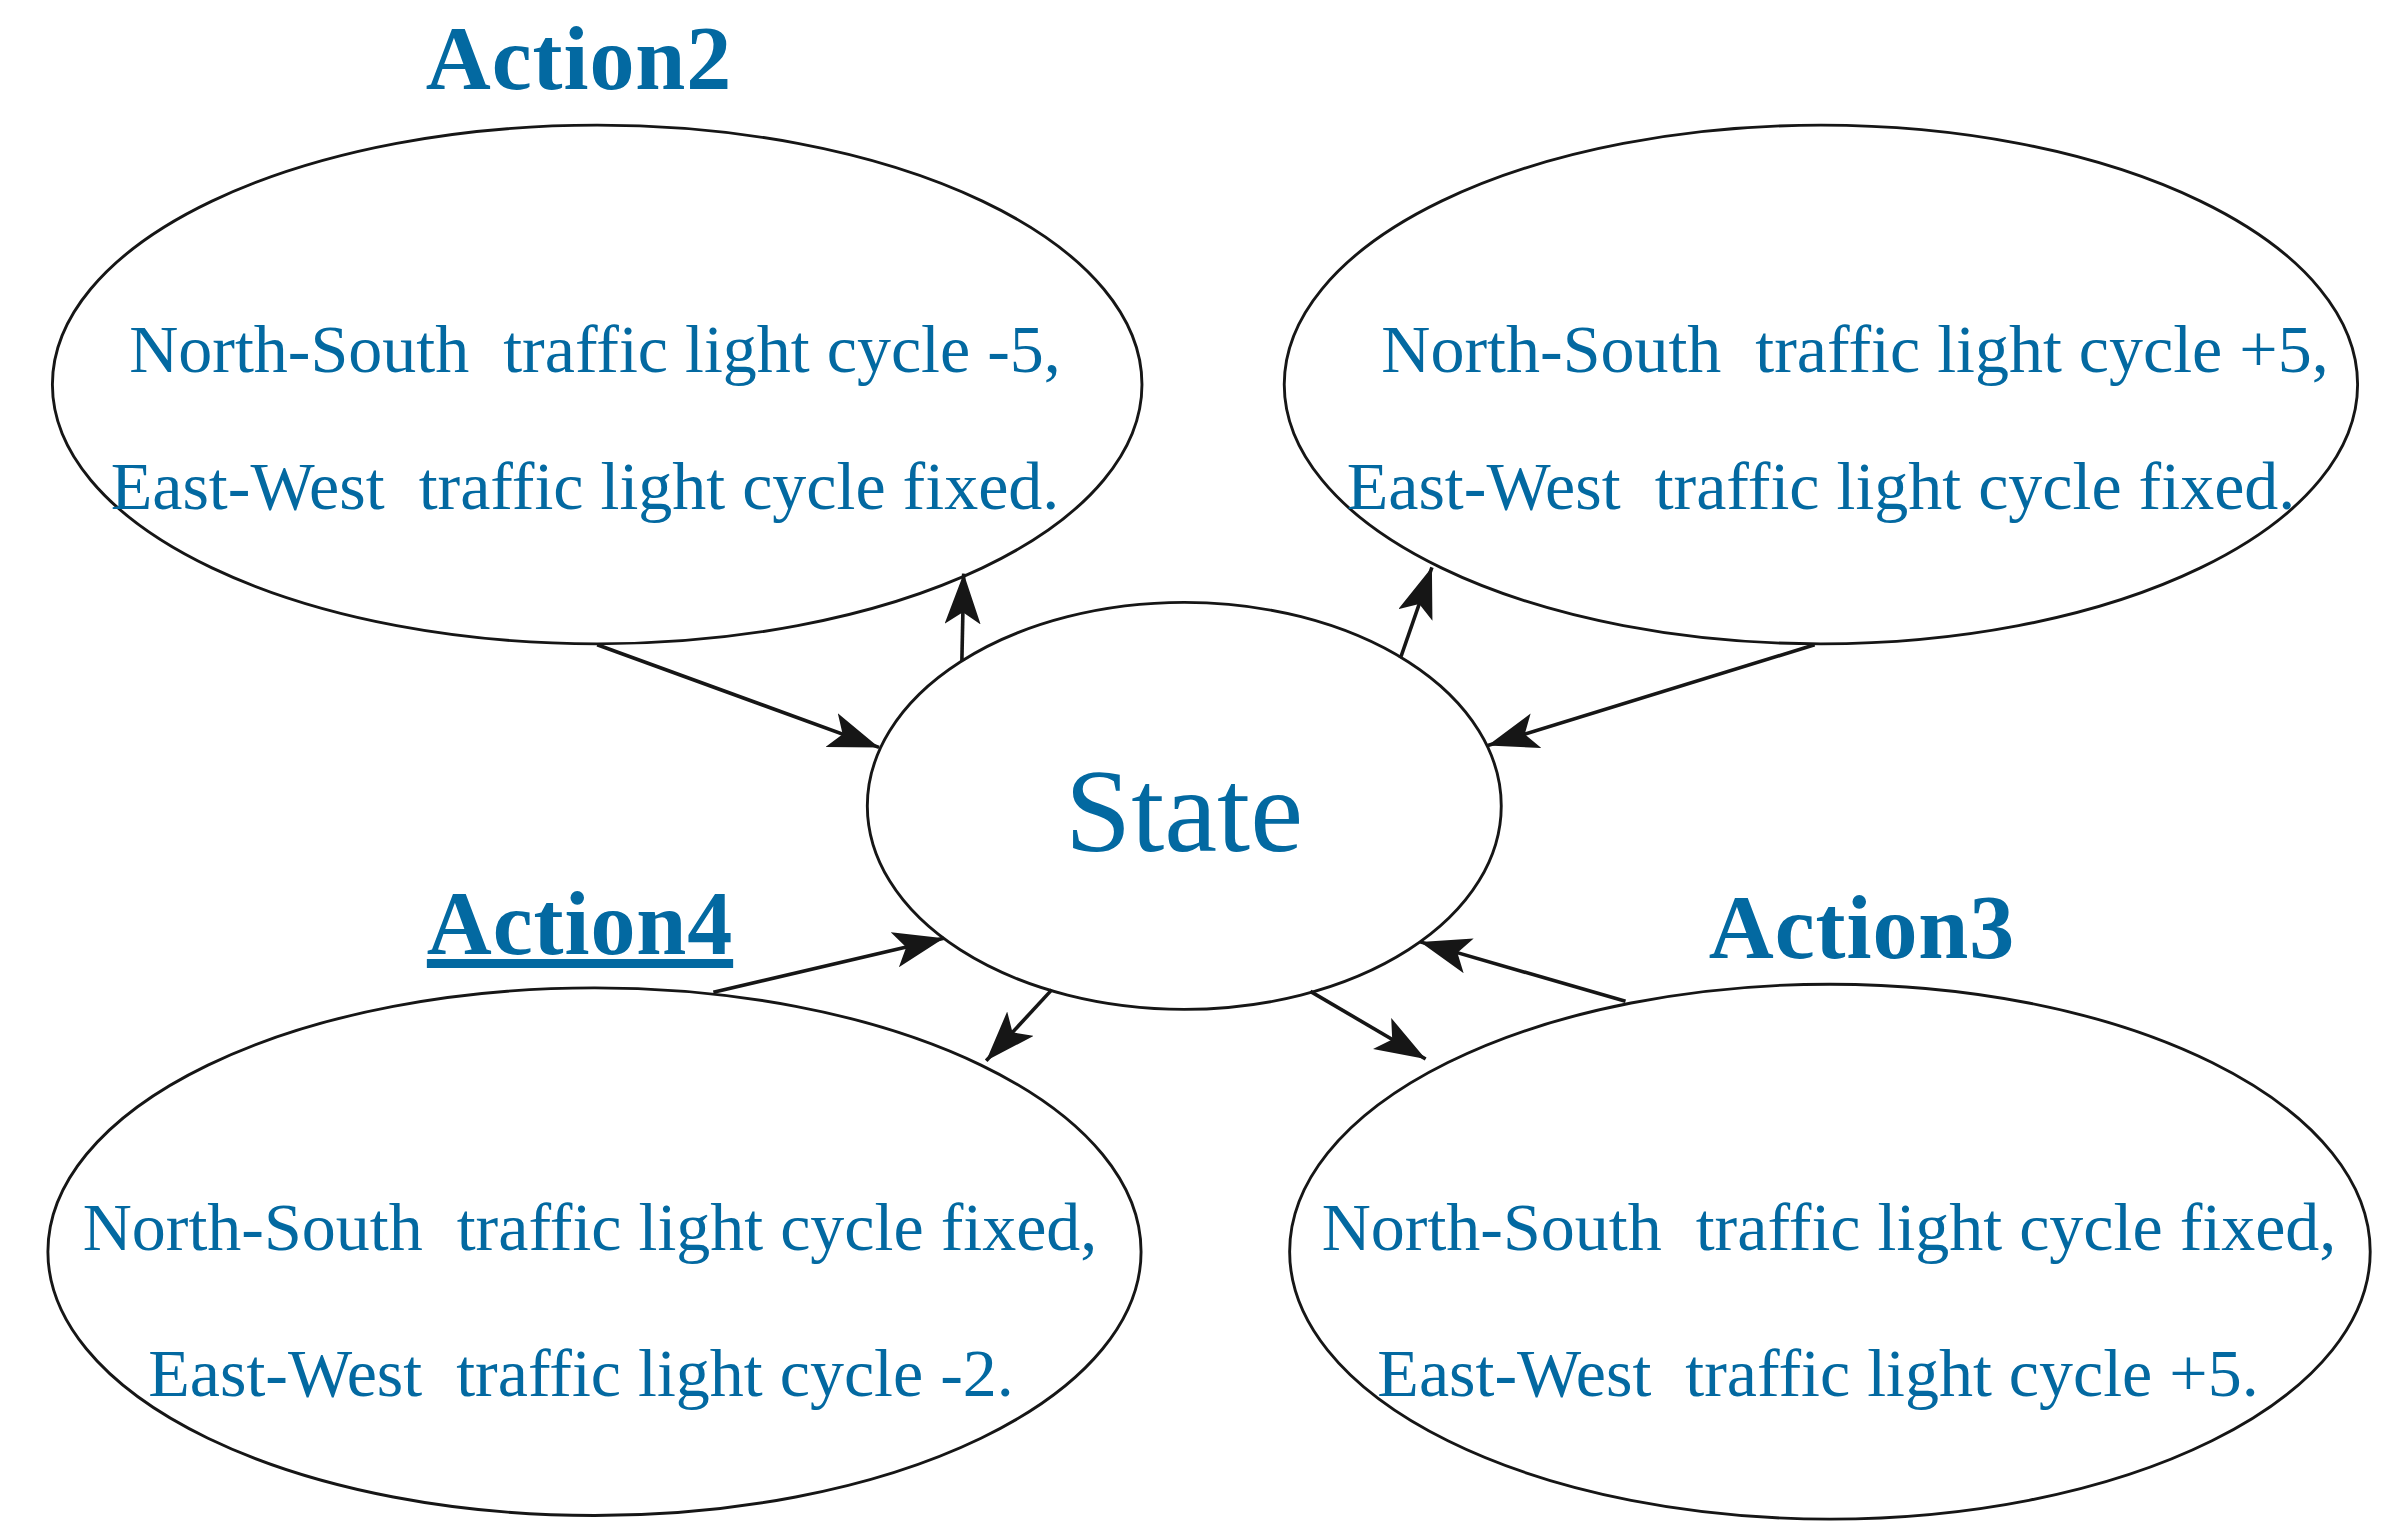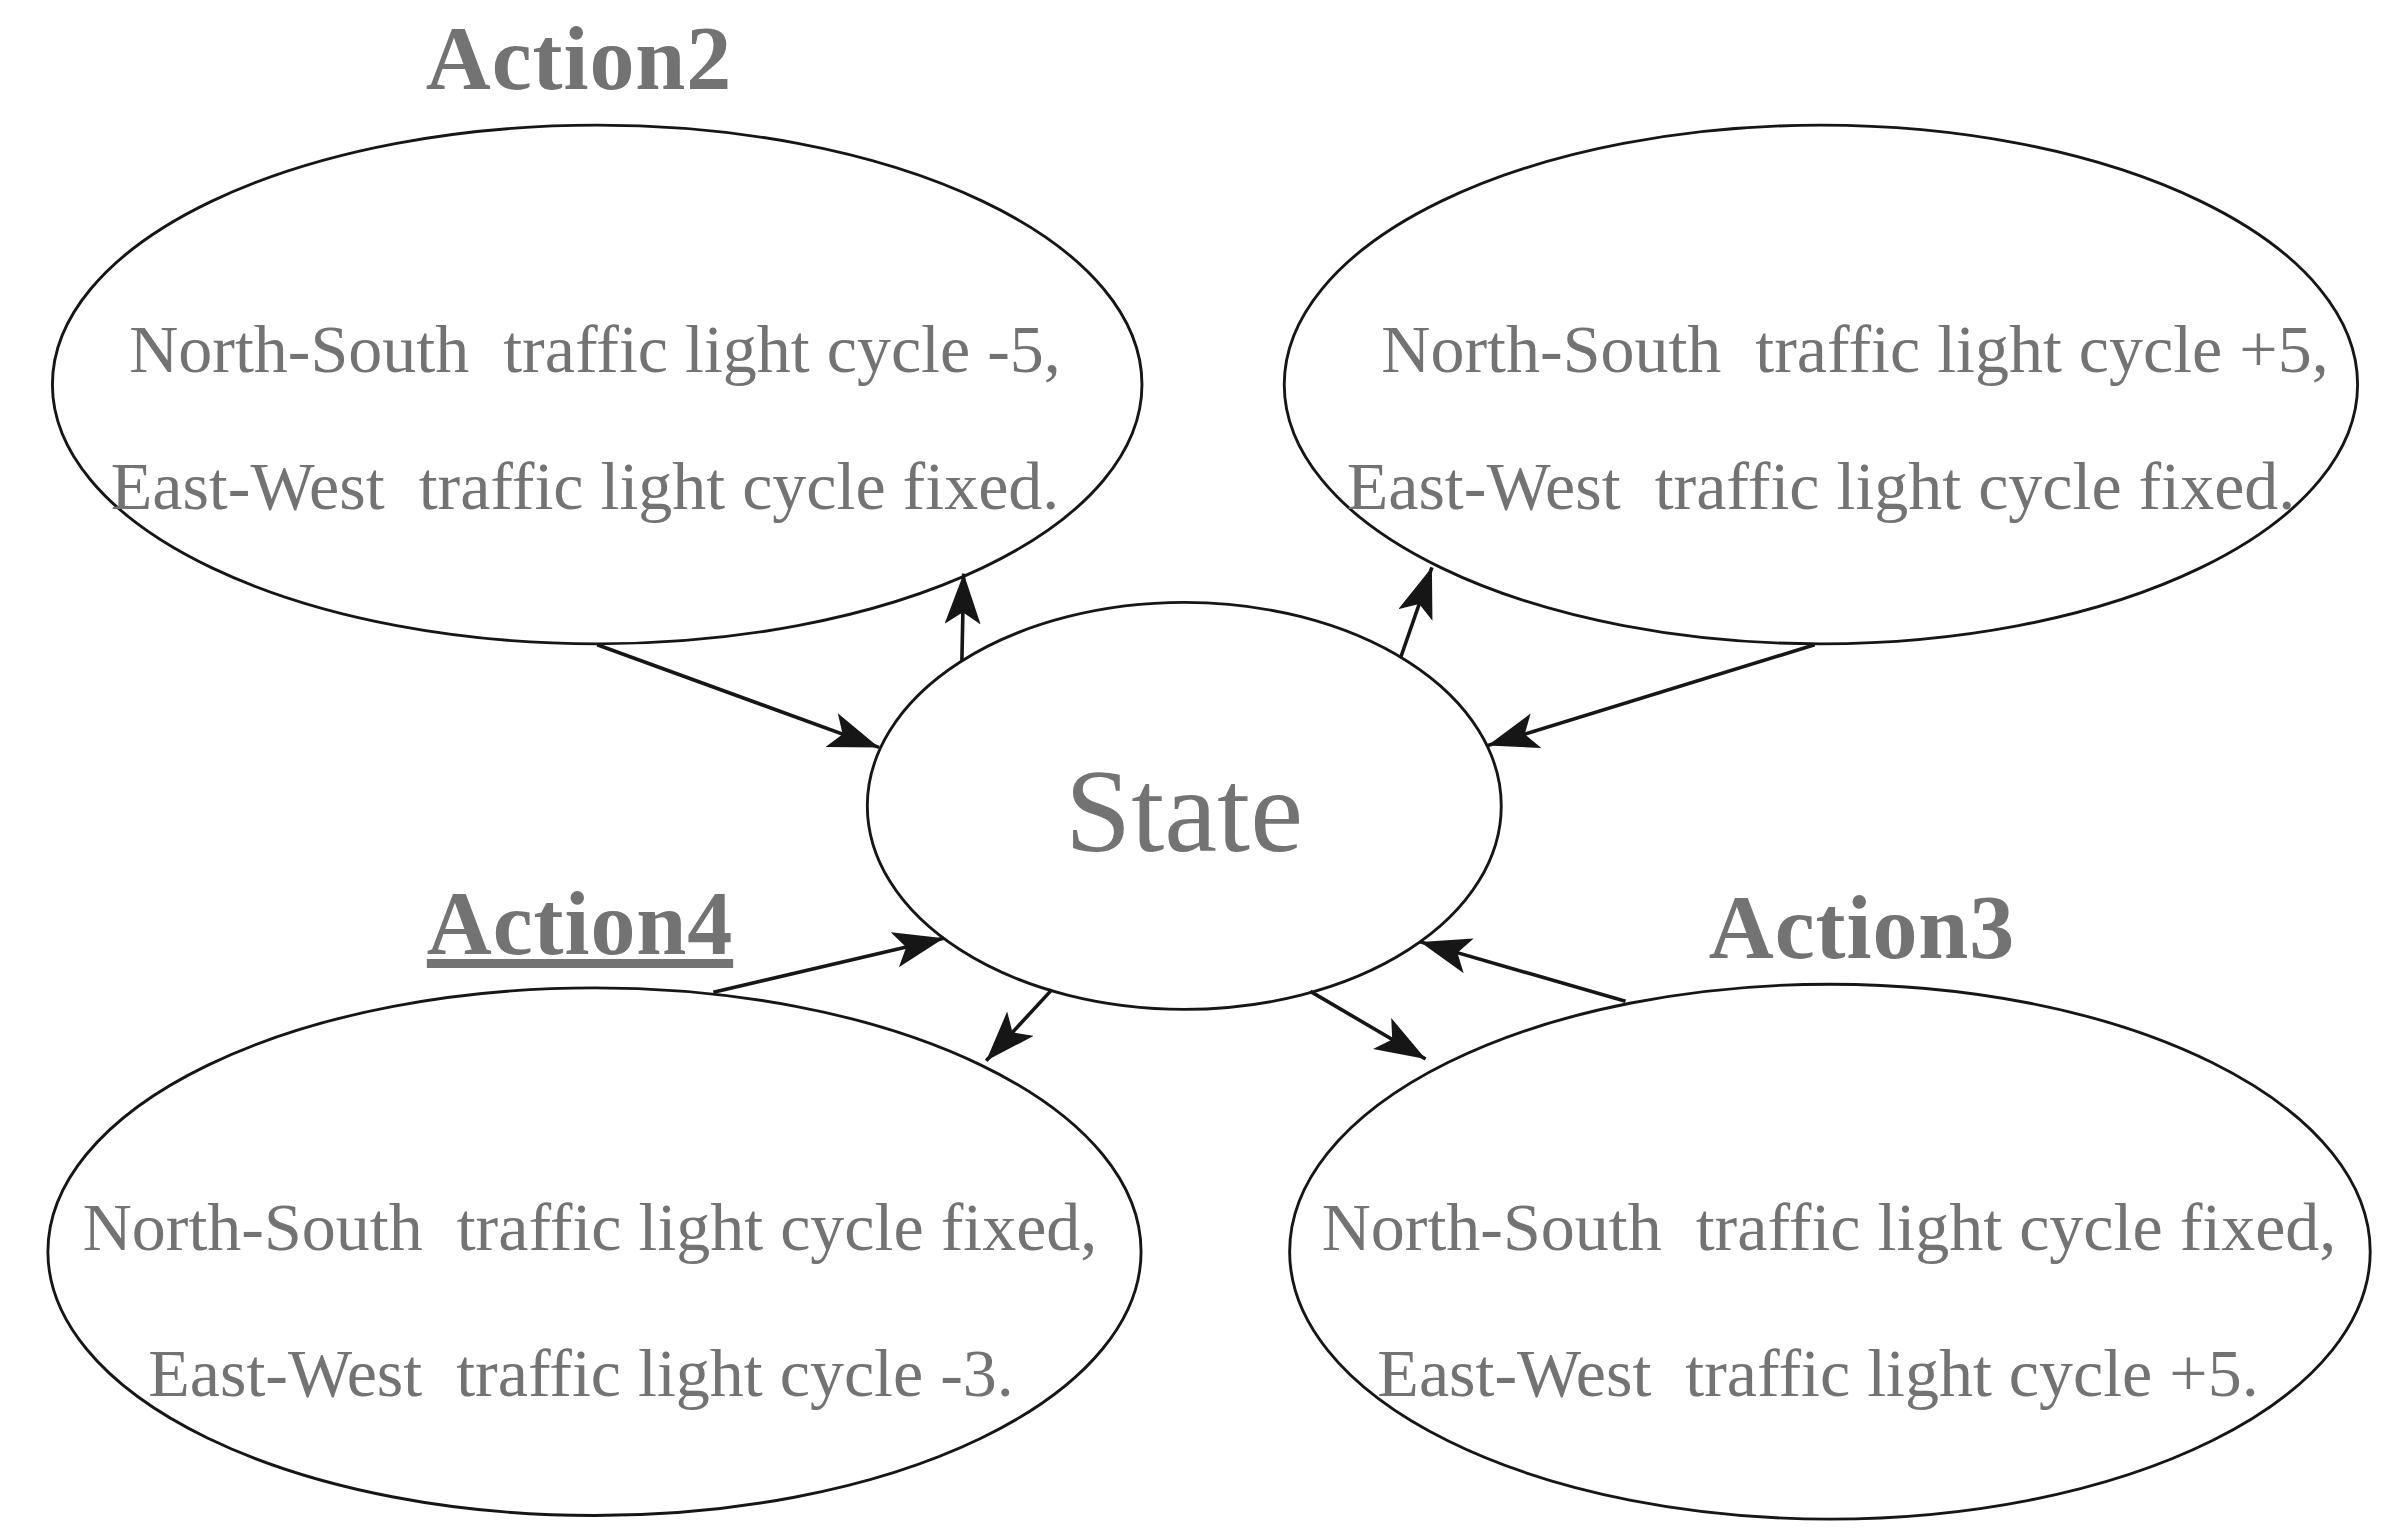--- a/index.html
+++ b/index.html
@@ -6,21 +6,21 @@
     margin: 0;
     padding: 0;
     background: #ffffff;
   }
   .stage {
     position: relative;
     width: 2401px;
     height: 1529px;
     background: #ffffff;
     font-family: "Liberation Serif", serif;
-    color: #737373;
+    color: #0369a1;
     overflow: hidden;
   }
   .diagram-svg {
     position: absolute;
     left: 0;
     top: 0;
     width: 2401px;
     height: 1529px;
   }
   .diagram-svg ellipse {
@@ -87,20 +87,20 @@
   <div class="label node-line" style="left:595px; top:349px;">North-South  traffic light cycle -5,</div>
   <div class="label node-line" style="left:585px; top:486px;">East-West  traffic light cycle fixed.</div>
 
   <div class="label node-line" style="left:1827px; top:349px;margin-left:28px;">North-South  traffic light cycle +5,</div>
   <div class="label node-line" style="left:1821px; top:486px;">East-West  traffic light cycle fixed.</div>
 
   <div class="label state-label" style="left:1184px; top:811px;">State</div>
 
   <div class="label node-title" style="left:580px; top:924px;text-decoration:underline;">Action4</div>
   <div class="label node-line" style="left:590px; top:1227px;">North-South  traffic light cycle fixed,</div>
-  <div class="label node-line" style="left:581px; top:1373px;">East-West  traffic light cycle -3.</div>
+  <div class="label node-line" style="left:581px; top:1373px;">East-West  traffic light cycle -2.</div>
 
   <div class="label node-title" style="left:1829px; top:928px;margin-left:33px;">Action3</div>
   <div class="label node-line" style="left:1829px; top:1227px;">North-South  traffic light cycle fixed,</div>
   <div class="label node-line" style="left:1818px; top:1373px;">East-West  traffic light cycle +5.</div>
 
 </div>
 
 
 </body></html>

